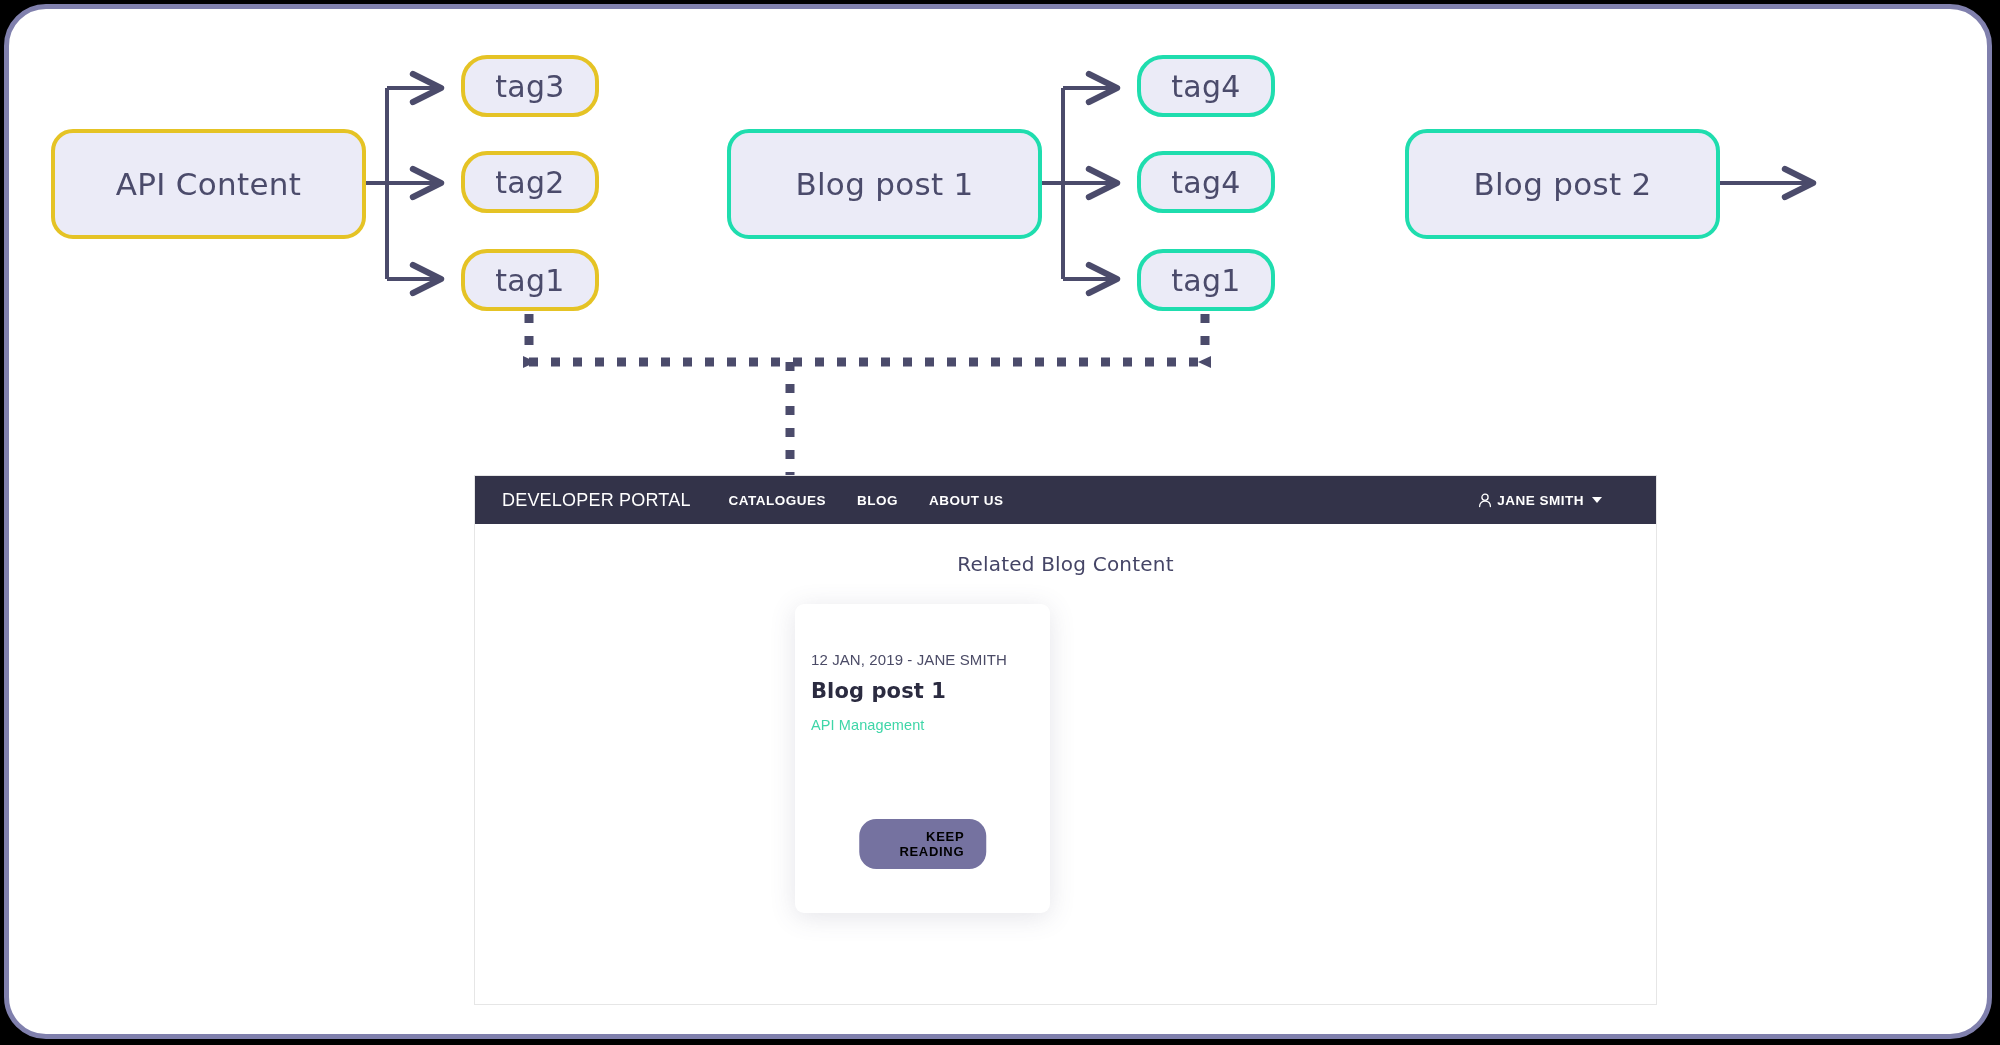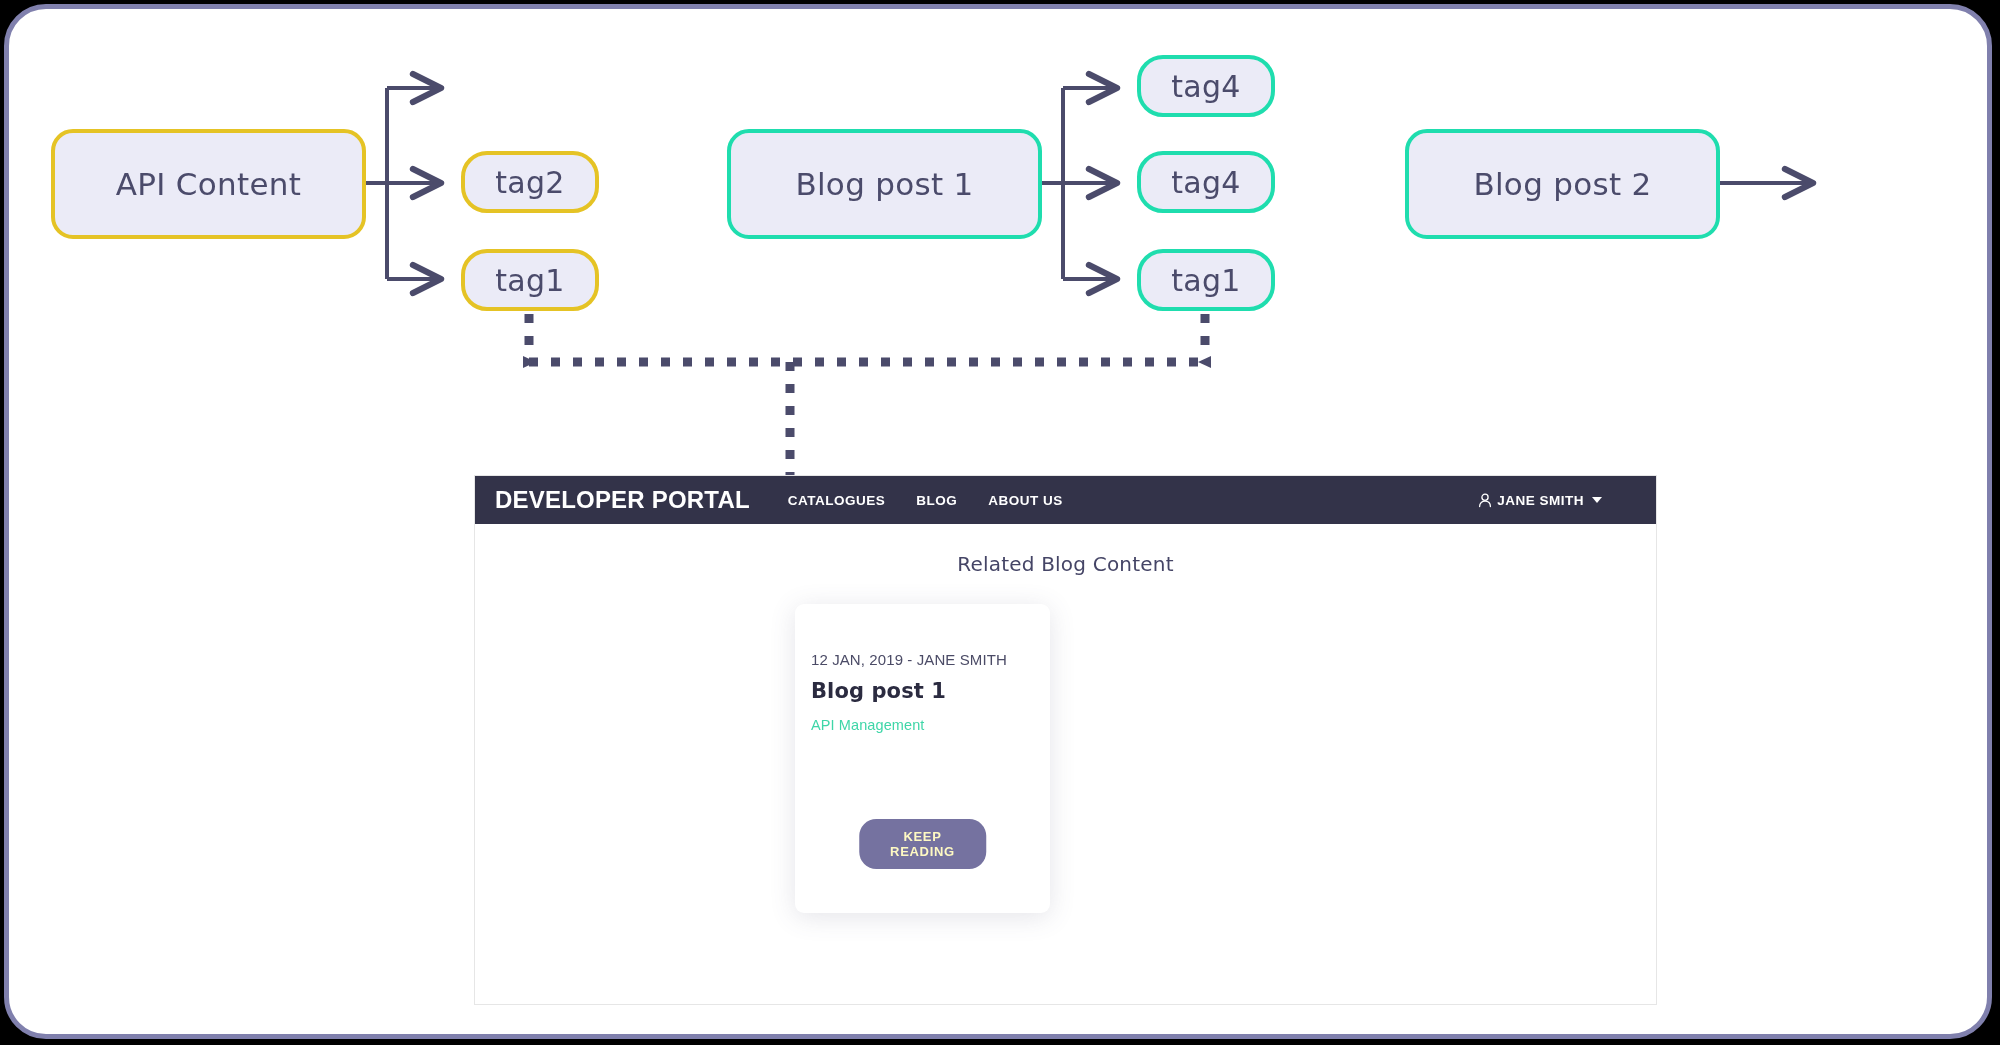--- a/index.html
+++ b/index.html
@@ -79,25 +79,25 @@
     right: 0;
     height: 48px;
     background: #333349;
     display: flex;
     align-items: center;
     box-sizing: border-box;
     padding: 0 18px 0 16px;
   }
   #portal-brand {
     color: #ffffff;
-    font-size: 24px;
-    font-weight: bold;
+    font-size: 18px;
+    font-weight: normal;
     letter-spacing: 0.2px;
     font-family: "Liberation Sans", sans-serif;
-    margin-left: 4px;
+    margin-left: 11px;
   }
   .nav-links {
     display: flex;
     align-items: flex-end;
     margin-left: 38px;
     gap: 31px;
   }
   .nav-link {
     color: #ffffff;
     font-size: 13.5px;
@@ -181,29 +181,30 @@
     letter-spacing: 0.1px;
     font-family: "Liberation Sans", sans-serif;
     cursor: pointer;
   }
   #keep-reading {
     position: absolute;
     left: 50%;
     transform: translateX(-50%);
     top: 215px;
     background: #7572a0;
-    color: #fef9c3;
+    color: #000000;
     border: none;
     border-radius: 17px;
     padding: 10px 22px;
     font-size: 13px;
     font-weight: bold;
     letter-spacing: 0.7px;
     font-family: "Liberation Sans", sans-serif;
     cursor: pointer;
+    text-align: right;
   }
 </style>
 </head>
 <body>
 
 <div id="frame">
 
   <svg id="diagram-svg" viewBox="0 0 1988 1035">
     <defs>
       <marker id="arrowhead" markerWidth="9" markerHeight="9" refX="7" refY="4.5" orient="auto" markerUnits="strokeWidth">
@@ -252,20 +253,23 @@
 
     <path d="M527,353 L514,347 L514,359 Z" fill="#4b4b6b"></path>
     <path d="M1189,353 L1202,347 L1202,359 Z" fill="#4b4b6b"></path>
 
     <path d="M874,722 L903,751 L874,780" fill="none" stroke="#4b4b6b" stroke-width="14" stroke-linecap="round" stroke-linejoin="round"></path>
   </svg>
 
   <div class="node entity gold" style="left:42px;  top:120px; width:315px; height:110px;">
     <span>API Content</span>
   </div>
+  <div class="node tag gold" style="left:452px; top:46px;  width:138px; height:62px;">
+    <span>tag3</span>
+  </div>
   <div class="node tag gold" style="left:452px; top:142px; width:138px; height:62px;">
     <span>tag2</span>
   </div>
   <div class="node tag gold" style="left:452px; top:240px; width:138px; height:62px;">
     <span>tag1</span>
   </div>
 
   <div class="node entity teal" style="left:718px;  top:120px; width:315px; height:110px;">
     <span>Blog post 1</span>
   </div>

